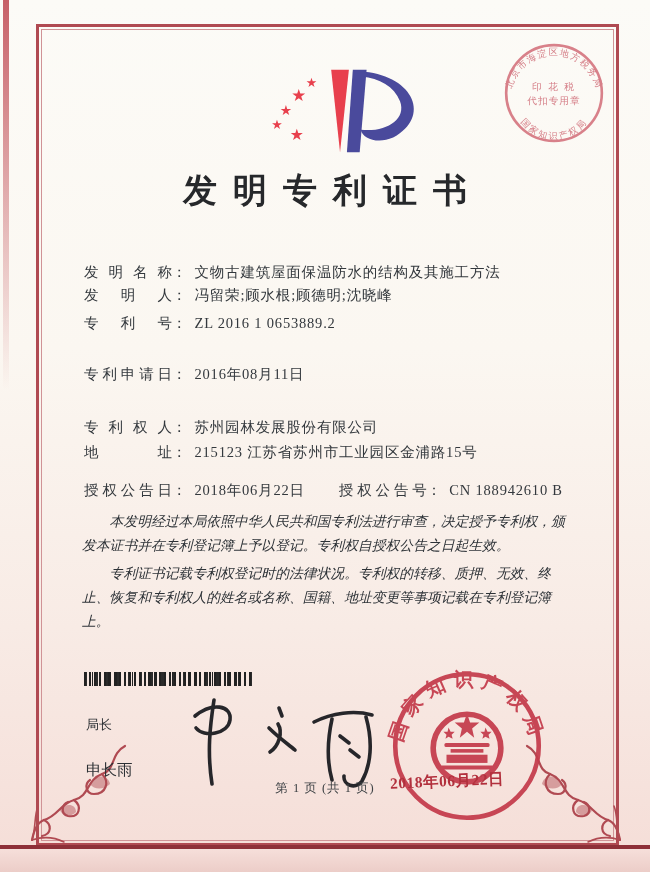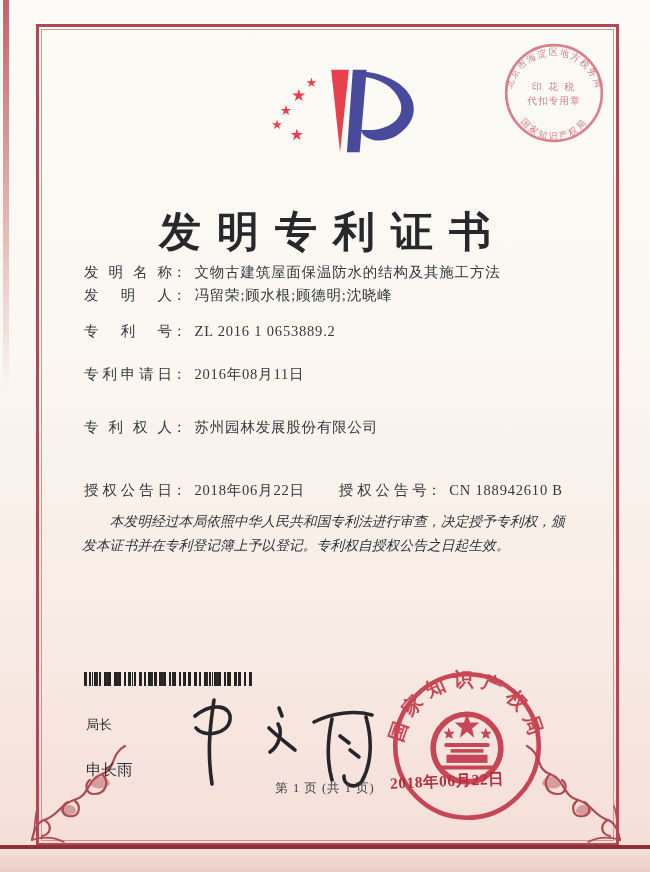--- a/index.html
+++ b/index.html
@@ -15,21 +15,21 @@
   .frame-inner{position:absolute;left:2px;top:2px;right:2px;bottom:2px;
     border:1px solid #d09396;}
   .flourish{position:absolute;width:100px;height:100px;}
   .flourish.fl-left{left:30px;top:744px;}
   .flourish.fl-right{left:522px;top:744px;transform:scaleX(-1);}
   .cert-number{position:absolute;left:76px;top:60px;font-size:13.5px;
     letter-spacing:3px;color:#55585c;}
   .logo{position:absolute;left:252px;top:50px;width:180px;height:118px;}
   .tax-seal{position:absolute;left:497px;top:36px;width:114px;height:114px;opacity:.88;}
   .page-title{position:absolute;left:0;top:168px;width:650px;text-align:center;
-    font-size:42px;font-weight:600;letter-spacing:16px;text-indent:16px;color:#26282b;margin-top:36px;}
+    font-size:34px;font-weight:600;letter-spacing:16px;text-indent:16px;color:#26282b;}
   .field-row{position:absolute;left:84px;width:500px;font-size:14.5px;white-space:nowrap;}
   .flabel{display:inline-block;width:88px;text-align:justify;text-align-last:justify;
     font-weight:500;}
   .colon{display:inline-block;margin-right:8px;}
   .fvalue{letter-spacing:.8px;}
   .second-pair{margin-left:34px;}
   .body-text{position:absolute;left:78px;top:506px;width:498px;font-size:13.8px;
     line-height:1.74;font-style:italic;color:#2d3237;}
   .body-text p{margin:4px;text-indent:2em;}
   .barcode{position:absolute;left:84px;top:672px;width:168px;height:14px;
@@ -123,35 +123,39 @@
   </svg>
 
   <div class="page-title">发明专利证书</div>
 
   <div class="field-row" style="top:263px">
     <span class="flabel">发明名称</span><span class="colon">：</span><span class="fvalue">文物古建筑屋面保温防水的结构及其施工方法</span>
   </div>
   <div class="field-row" style="top:286px">
     <span class="flabel">发明人</span><span class="colon">：</span><span class="fvalue">冯留荣;顾水根;顾德明;沈晓峰</span>
   </div>
-  <div class="field-row" style="top:322px">
+  <div class="field-row" style="top:314px">
     <span class="flabel">专利号</span><span class="colon">：</span><span class="fvalue">ZL 2016 1 0653889.2</span>
   </div>
   <div class="field-row" style="top:365px">
     <span class="flabel">专利申请日</span><span class="colon">：</span><span class="fvalue">2016年08月11日</span>
   </div>
   <div class="field-row" style="top:418px">
     <span class="flabel">专利权人</span><span class="colon">：</span><span class="fvalue">苏州园林发展股份有限公司</span>
   </div>
+  <div class="field-row" style="top:443px">
+    <span class="flabel">地址</span><span class="colon">：</span><span class="fvalue">215123 江苏省苏州市工业园区金浦路15号</span>
+  </div>
   <div class="field-row" style="top:481px">
     <span class="flabel">授权公告日</span><span class="colon">：</span><span class="fvalue">2018年06月22日</span><span class="flabel second-pair">授权公告号</span><span class="colon">：</span><span class="fvalue">CN 188942610 B</span>
   </div>
 
   <div class="body-text">
     <p>本发明经过本局依照中华人民共和国专利法进行审查，决定授予专利权，颁发本证书并在专利登记簿上予以登记。专利权自授权公告之日起生效。</p>
+    <p>专利证书记载专利权登记时的法律状况。专利权的转移、质押、无效、终止、恢复和专利权人的姓名或名称、国籍、地址变更等事项记载在专利登记簿上。</p>
   </div>
 
   <div class="barcode"></div>
 
   <div class="director-title">局长</div>
   <div class="director-name">申长雨</div>
 
   <svg class="signature" viewBox="0 0 215 102" xmlns="http://www.w3.org/2000/svg">
     <g stroke="#26262a" stroke-width="3.6" fill="none" stroke-linecap="round" stroke-linejoin="round">
       <path d="M32,8 C28,34 25,60 30,92"></path>

